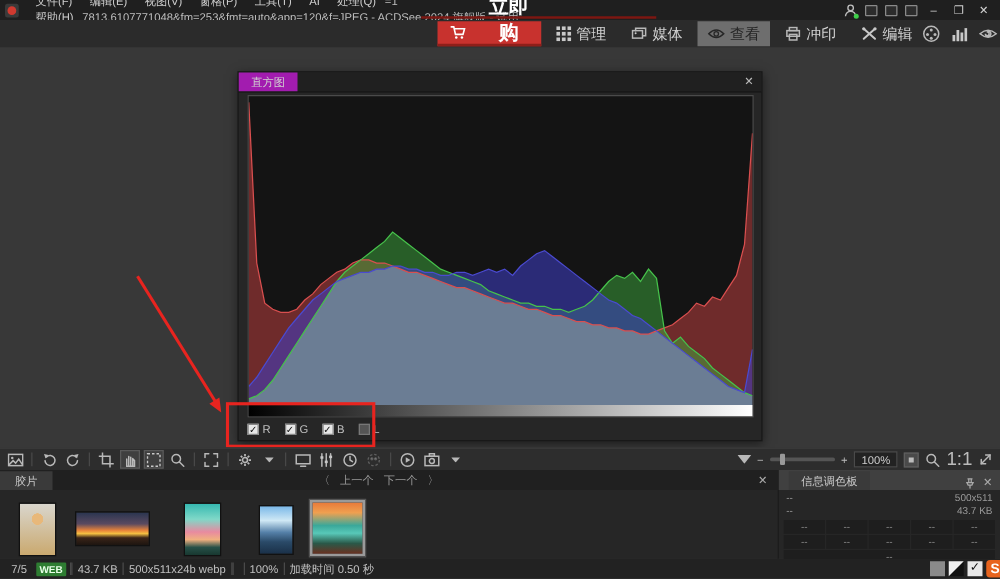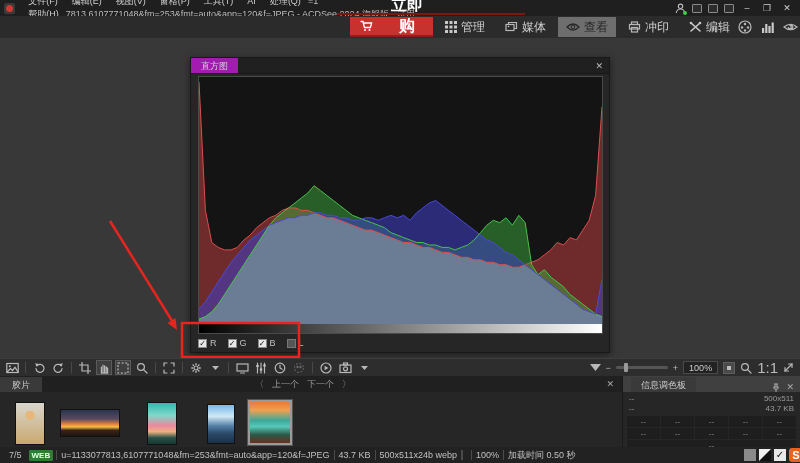--- a/index.html
+++ b/index.html
@@ -488,21 +488,20 @@
         </div>
       <div id="info-footer">--</div>
     </div>
   </div>
 
   <div id="statusbar">
     <span id="status-segments" style="display:flex;align-items:center;">
         <span class="st-seg">7/5</span>
         <span class="st-badge">WEB</span>
         <span class="st-sep"></span>
-        <span class="st-seg">u=1133077813,6107771048&amp;fm=253&amp;fmt=auto&amp;app=120&amp;f=JPEG</span>
         <span class="st-sep"></span>
         <span class="st-seg">43.7 KB</span>
         <span class="st-sep"></span>
         <span class="st-seg">500x511x24b webp</span>
         <span class="st-sep"></span>
         <span class="st-sep"></span>
         <span class="st-seg"></span>
         <span class="st-sep"></span>
         <span class="st-seg">100%</span>
         <span class="st-sep"></span>

